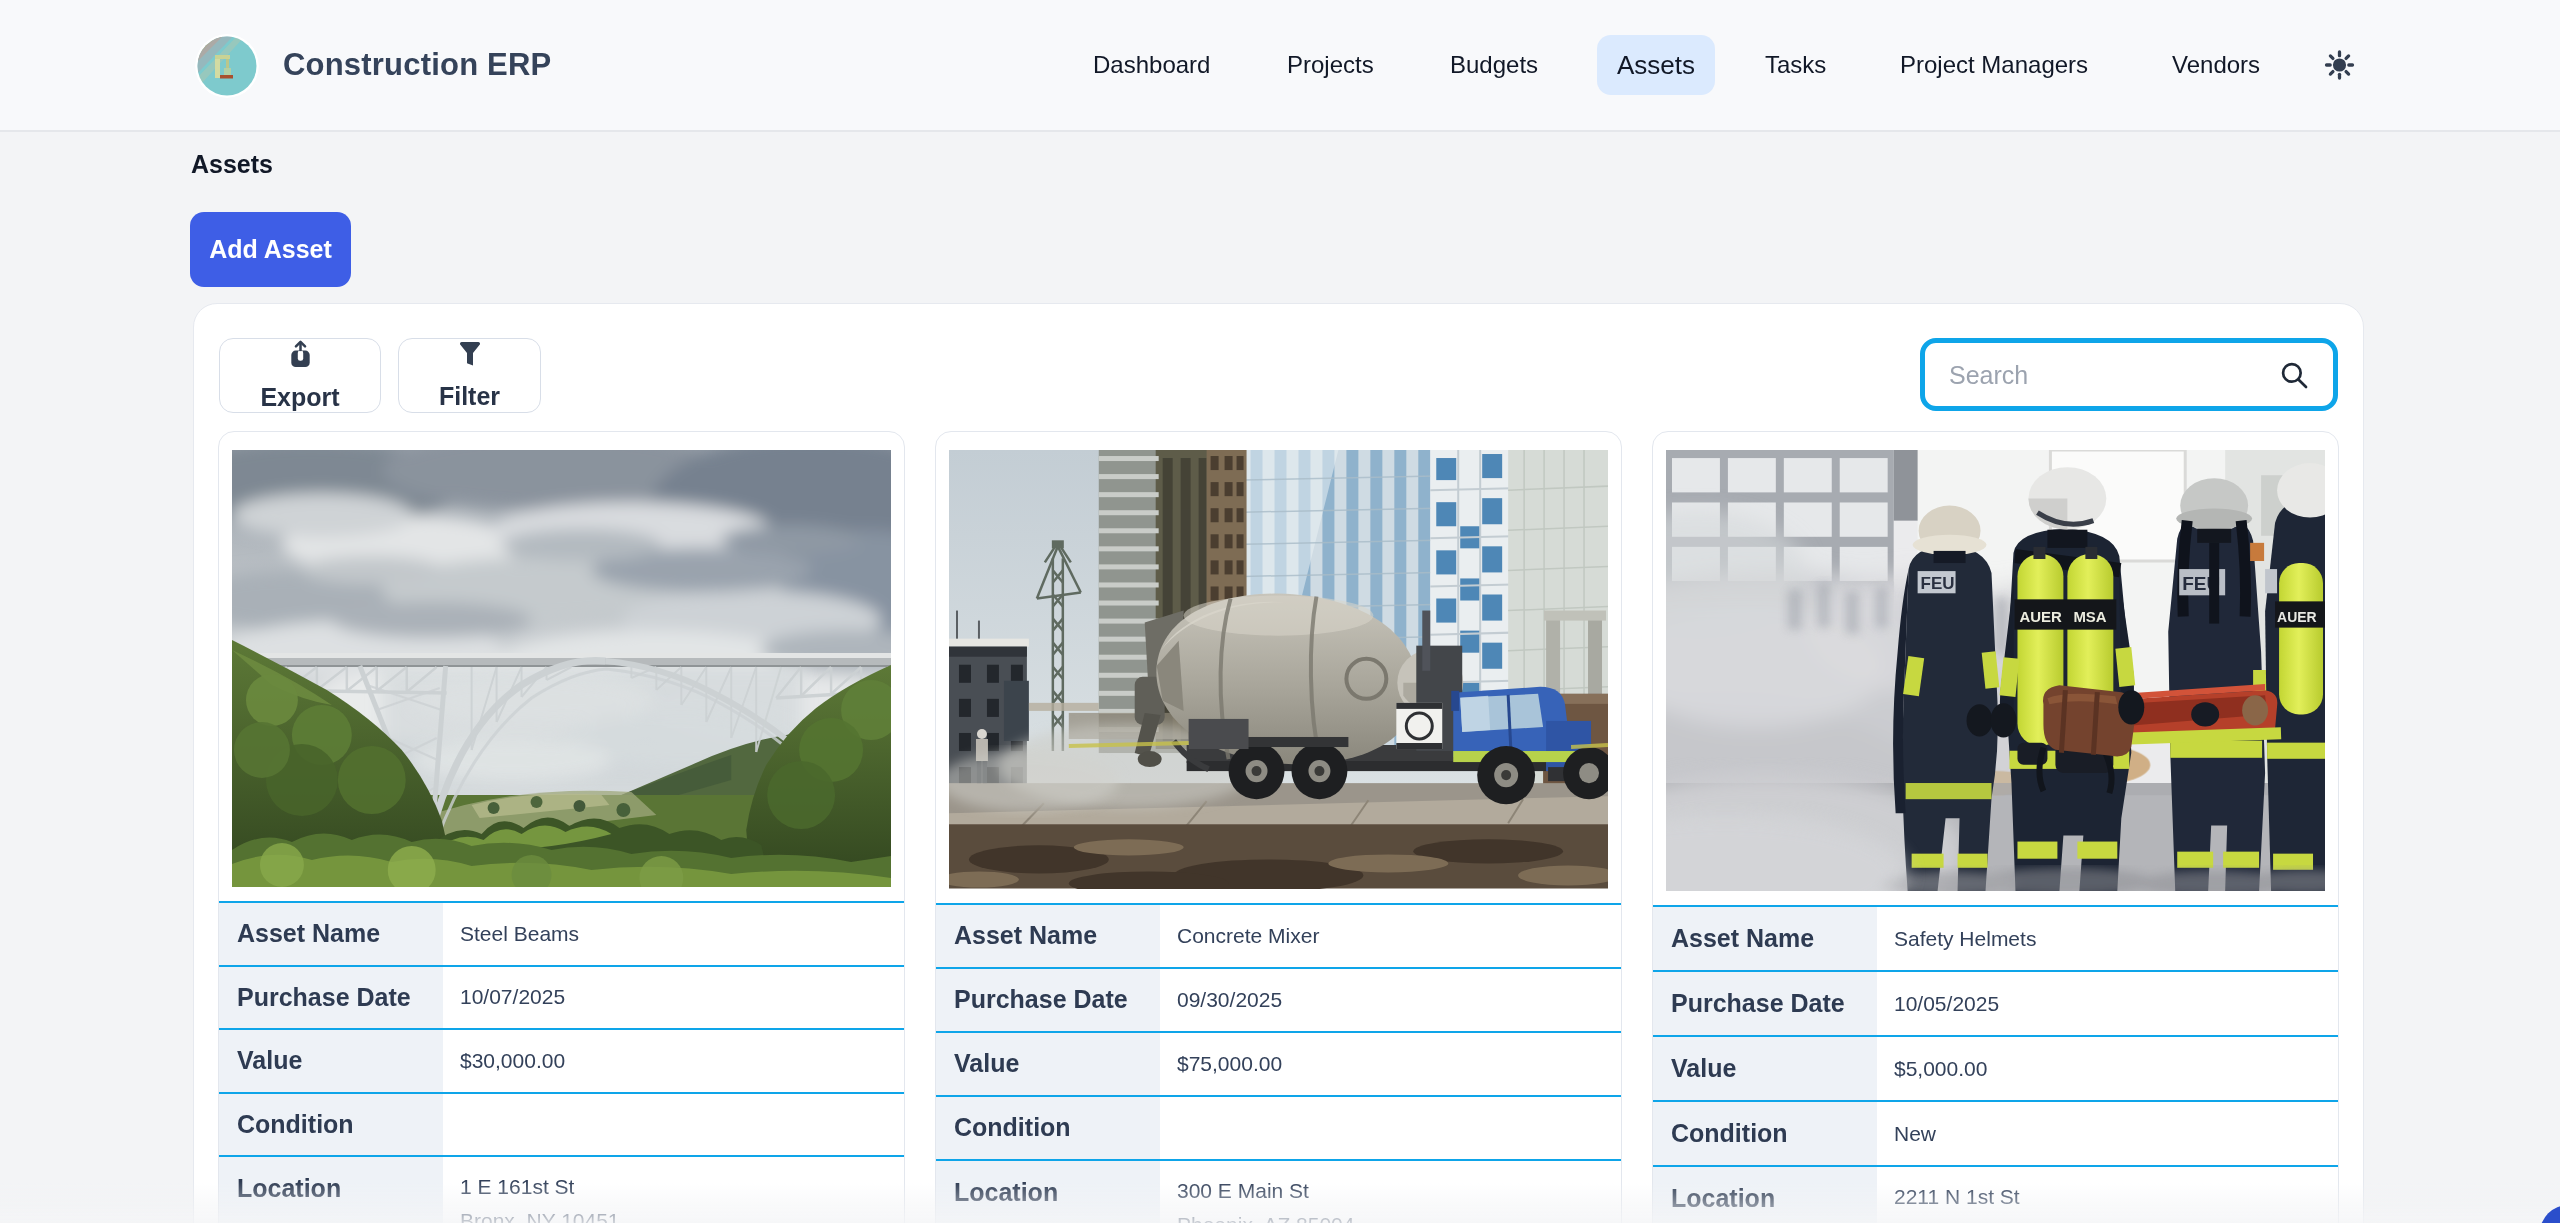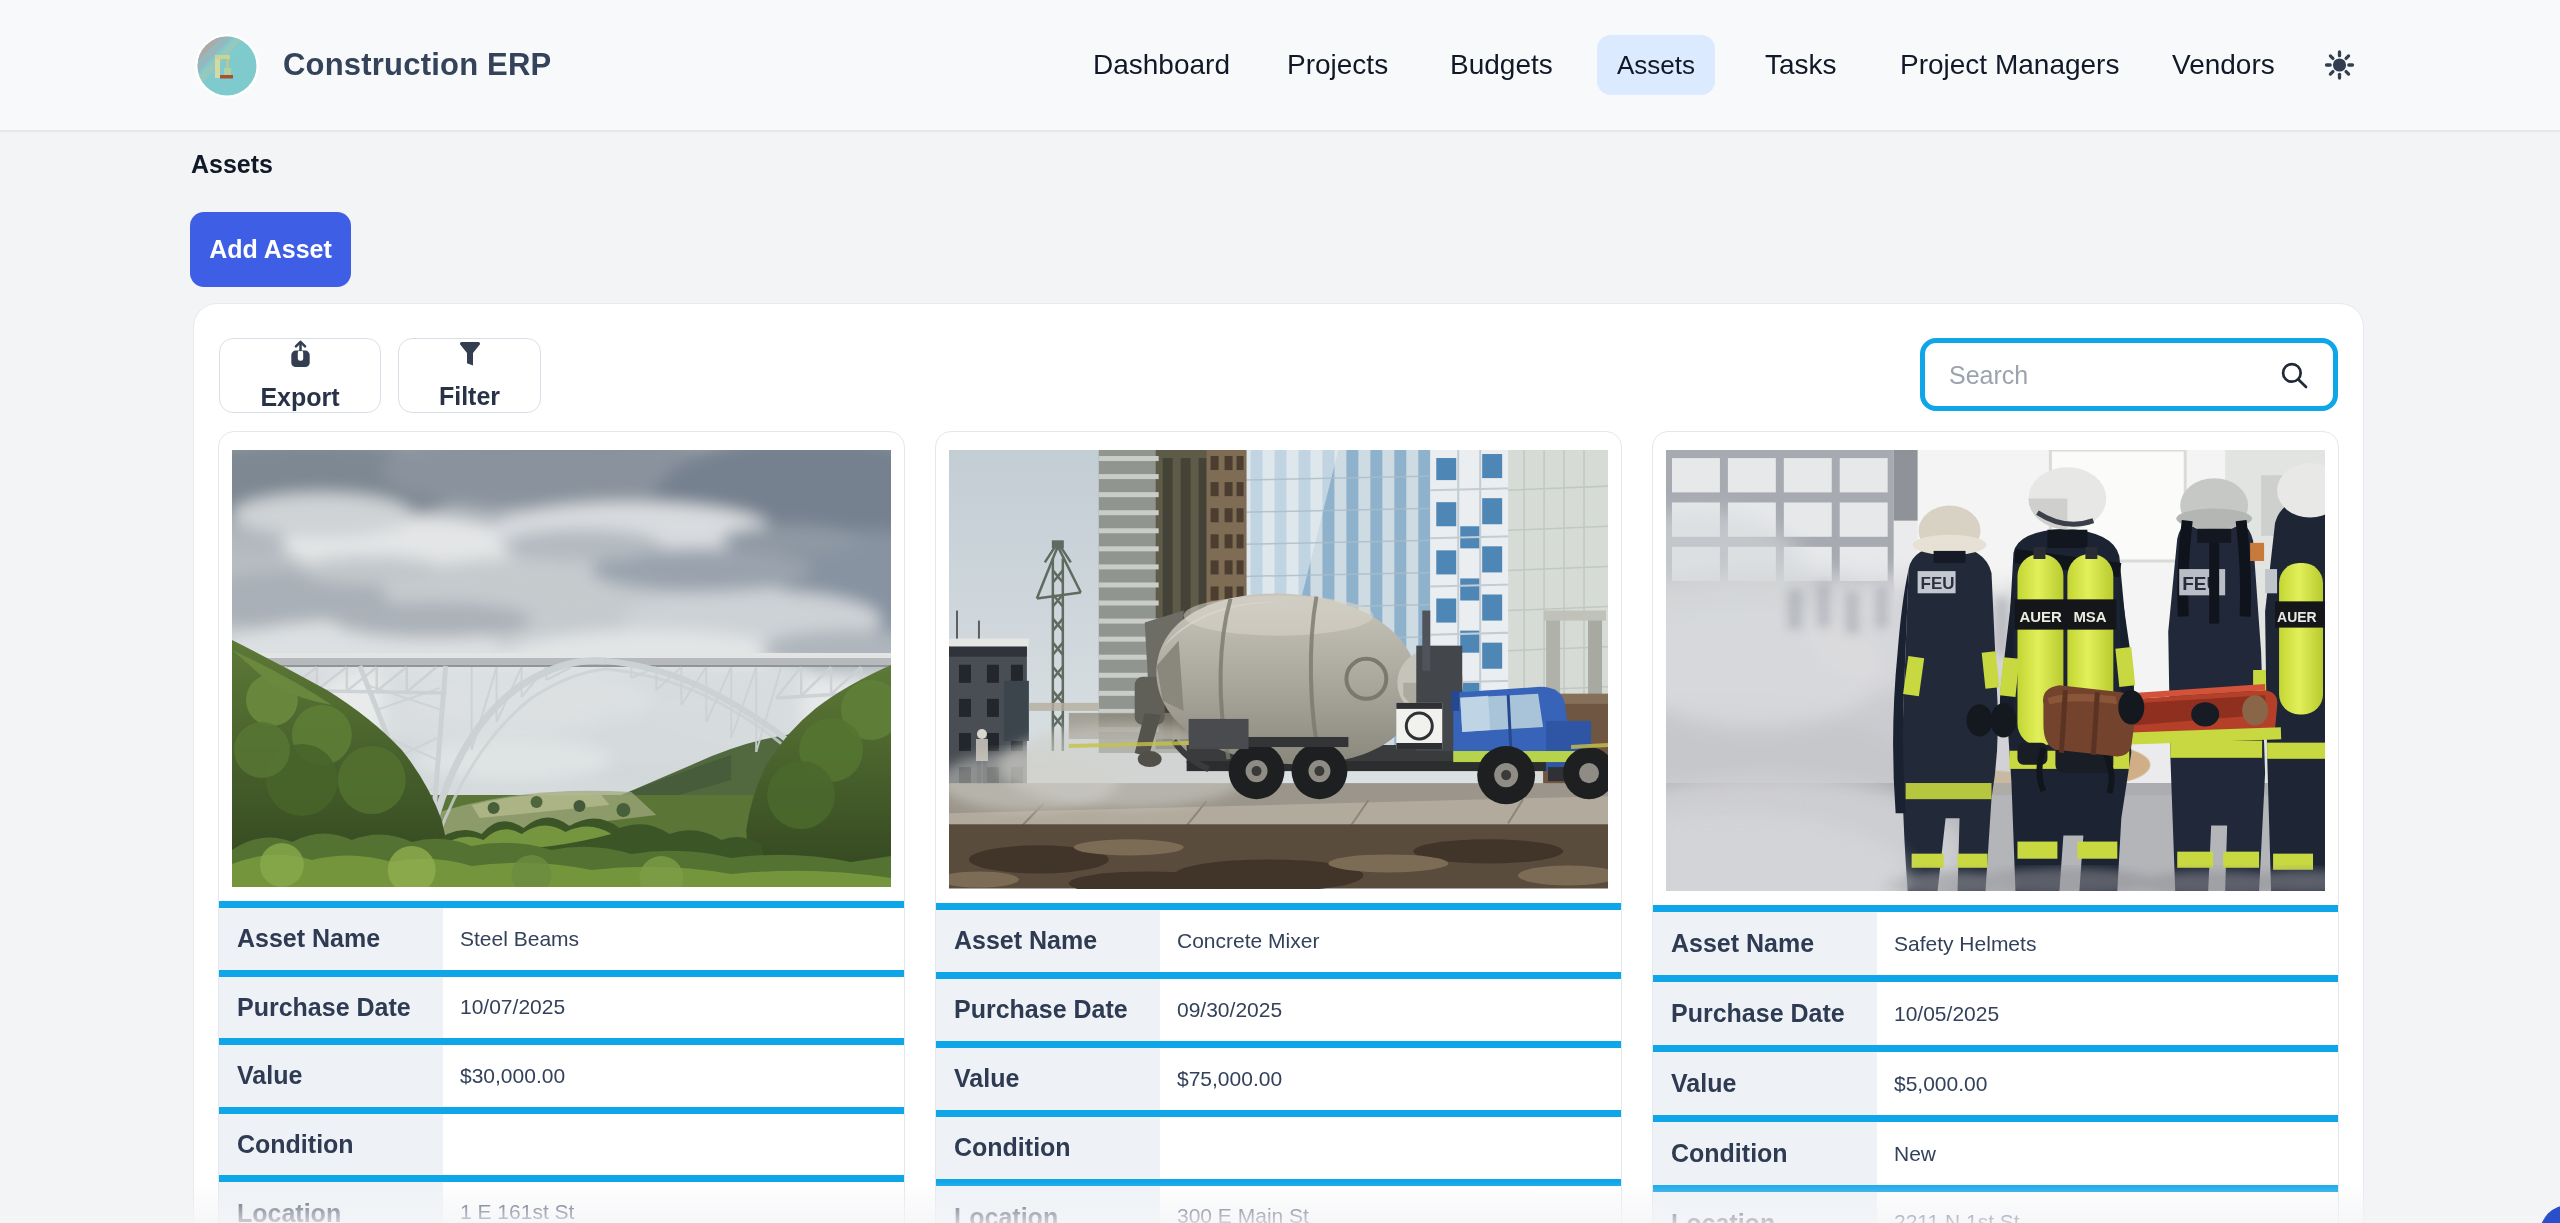--- a/index.html
+++ b/index.html
@@ -3,41 +3,41 @@
 <meta charset="utf-8">
 <style>
 * { margin:0; padding:0; box-sizing:border-box; }
 html,body { width:2560px; height:1223px; overflow:hidden; }
 body { font-family:"Liberation Sans", sans-serif; background:#f3f4f6; position:relative; }
 
 
 header { position:relative; height:132px; background:#f8f9fb; border-bottom:2px solid #e5e7eb; }
 .logo { position:absolute; left:195px; top:34px; width:64px; height:64px; border-radius:50%;}
 .brand { position:absolute; left:283px; top:50%; transform:translateY(-50%); font-size:31px; font-weight:bold; color:#35435a; letter-spacing:0.2px;text-align:right;}
-.nav-item { position:absolute; top:50%; transform:translateY(-50%); font-size:28px; color:#111827; white-space:nowrap;text-align:right; }
+.nav-item { position:absolute; top:50%; transform:translateY(-50%); font-size:24px; color:#111827; white-space:nowrap;text-align:right; }
 .pill { position:absolute; left:1597px; top:50%; transform:translateY(-50%); height:60px; width:118px; background:#dbeafe; border-radius:14px; display:flex; align-items:center; justify-content:center; font-size:26px; color:#111827;}
 .sun { position:absolute; left:2324px; top:50%; transform:translateY(-50%); }
 
 
 h1.assets { position:absolute; left:191px; top:150px; font-size:25px; font-weight:bold; color:#111827; }
 .addbtn { position:absolute; left:190px; top:212px; width:161px; height:75px; background:#3e5ee6; color:#fff; font-size:25px; font-weight:bold; border:none; border-radius:14px; display:flex; align-items:center; justify-content:center; font-family:inherit;}
 
 .panel { position:absolute; left:193px; top:303px; width:2171px; height:1000px; background:#ffffff; border:1px solid #e6e9ef; border-radius:24px; }
 .btn { position:absolute; top:34px; height:75px; background:#fff; border:1px solid #d8dee8; border-radius:14px; display:flex; align-items:center; justify-content:center; gap:14px; font-size:25px; font-weight:600; color:#283347;flex-direction:column;}
 #export { left:25px; width:162px; }
 #filter { left:204px; width:143px; }
 .search { position:absolute; top:34px; right:25px; width:418px; height:73px; border:5px solid #0ea5e9; border-radius:16px; background:#fff; }
 .search .ph { position:absolute; left:24px; top:50%; transform:translateY(-50%); font-size:25px; color:#9ca3af; }
 .search svg { position:absolute; right:22px; top:50%; transform:translateY(-50%); }
 
 .cards { position:absolute; left:24px; top:127px; width:2123px; display:flex; gap:30px; }
 .card { width:687px; background:#fff; border:1px solid #e3e7ee; border-radius:16px; overflow:hidden; flex:none; }
 .imgwrap { padding:18px 13px 14px 13px; }
 .photo { width:659px; height:437px; display:block; }
-.trow { display:grid; grid-template-columns:224px 1fr; border-top:7px solid #0ea5e9; }
+.trow { display:grid; grid-template-columns:224px 1fr; border-top:2px solid #0ea5e9; }
 .trow .lab { background:#eef2f7; padding:0 18px; display:flex; align-items:center; font-size:25px; font-weight:bold; color:#2e3b52; height:61.5px; }
 .trow .val { padding:0 17px; display:flex; align-items:center; font-size:21px; color:#33415a; }
 .trow.loc { height:120px; }
 .trow.loc .lab { height:auto; align-items:flex-start; padding-top:17px; }
 .trow.loc .val { align-items:flex-start; padding-top:13px; line-height:34px; display:block; }
 .card:nth-child(2) .photo { height:438.5px; }
 .card:nth-child(2) .lab { height:62px; }
 .card:nth-child(3) .photo { height:441px; }
 .card:nth-child(3) .lab { height:63px; }
 

